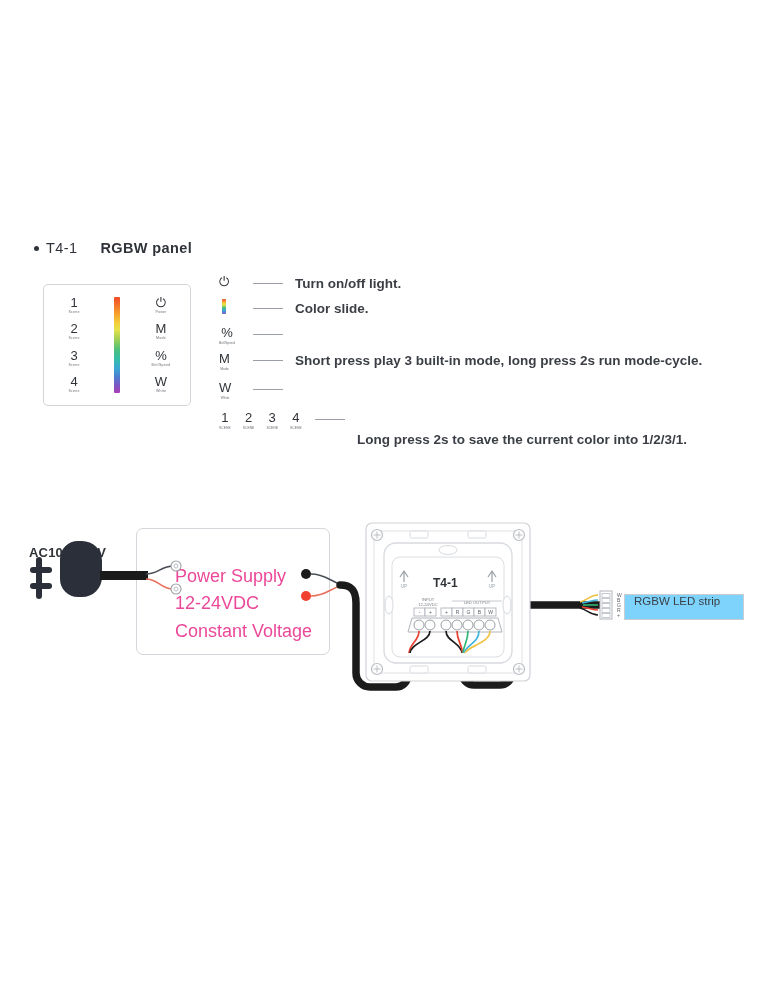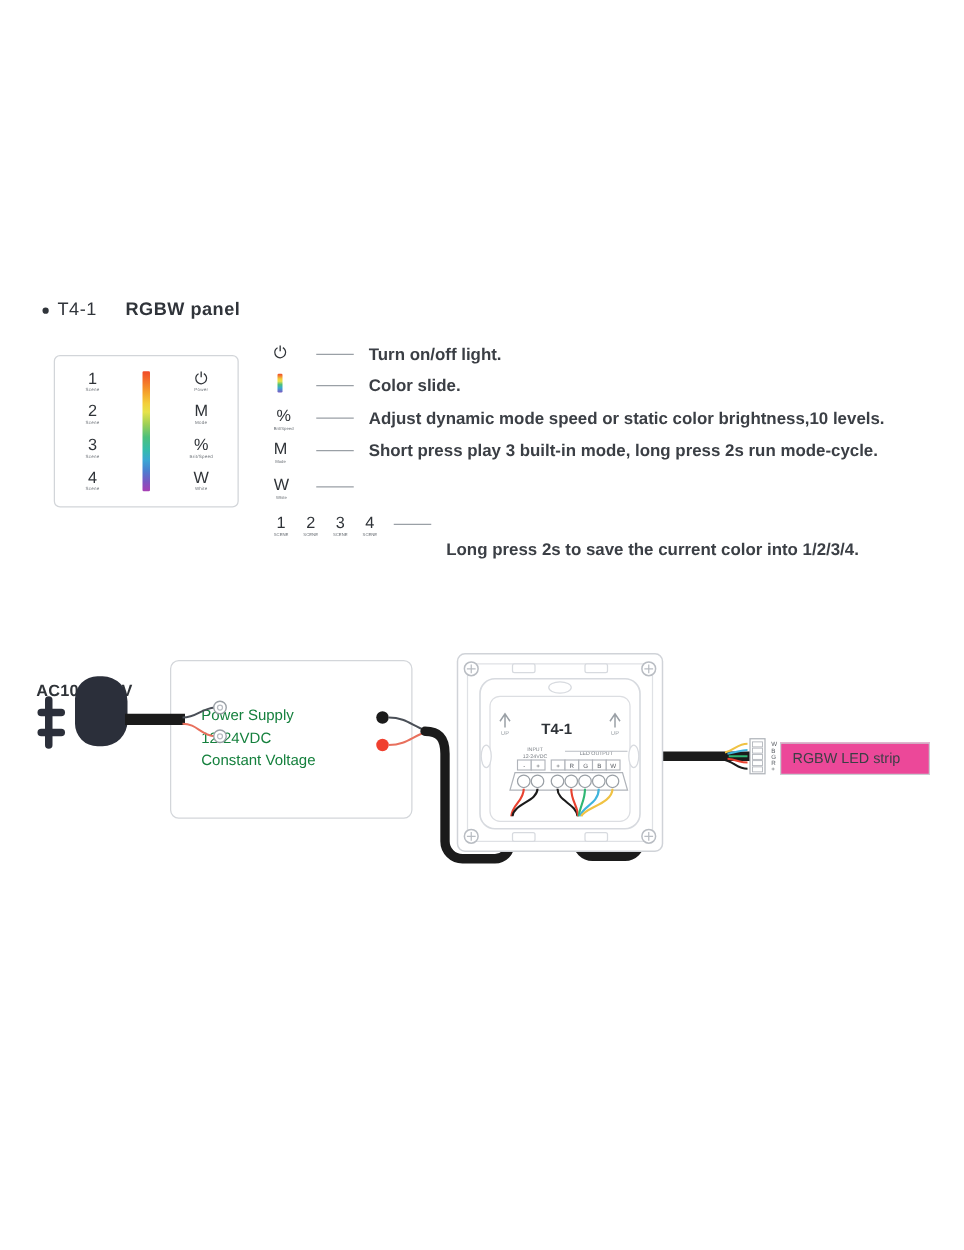--- a/index.html
+++ b/index.html
@@ -157,35 +157,34 @@
     position: absolute;
     left: 136px; top: 528px;
     width: 194px; height: 127px;
     border: 1px solid #d3d6da;
     border-radius: 7px;
     background: #fff;
     box-sizing: border-box;
   }
   #psu-text {
     position: absolute;
-    left: 161px; top: 563px;
-    font-size: 12px;
+    left: 175px; top: 563px;
+    font-size: 18px;
     line-height: 1.52;
-    color: #15803d;
+    color: #ec4899;
   }
 
   #strip-box {
     position: absolute;
     left: 624px; top: 594px;
     width: 120px; height: 26px;
     border: 1px solid #c9ccd1;
-    background: #ec4899;
+    background: #7dd3fc;
     box-sizing: border-box;
     display: flex;
-    align-items: center;
     padding-left: 9px;
     font-size: 11.5px;
     color: #3b3f45;
   }
 
   #t41-label {
     position: absolute;
     left: 433px; top: 576px;
     font-size: 12px;
     font-weight: 700;
@@ -272,21 +271,20 @@
 
 <div class="legend-row" id="legend-row-bright">
   <span class="legend-icon">
     <span style="display:block">
       <span class="glyph">%</span>
       <span class="rule"></span>
       <span class="sub">Brit/Speed</span>
     </span>
   </span>
   <span class="legend-dash"></span>
-  <span class="legend-text">Adjust dynamic mode speed or static color brightness,10 levels.</span>
 </div>
 
 <div class="legend-row" id="legend-row-mode">
   <span class="legend-icon">
     <span style="display:block">
       <span class="glyph">M</span>
       <span class="rule"></span>
       <span class="sub">Mode</span>
     </span>
   </span>
@@ -324,21 +322,21 @@
     </span>
     <span class="s">
       <span class="glyph">4</span>
       <span class="rule"></span>
       <span class="sub">SCENE</span>
     </span>
   </span>
   <span class="legend-dash"></span>
   <span class="legend-text">
     <br>
-    <span>Long press 2s to save the current color into 1/2/3/4.</span>
+    <span>Long press 2s to save the current color into 1/2/3/1.</span>
   </span>
 </div>
 
 <div id="label-ac">AC100-240V</div>
 
 <div id="psu-box"></div>
 <div id="psu-text">
   <div>Power Supply</div>
   <div>12-24VDC</div>
   <div>Constant Voltage</div>

